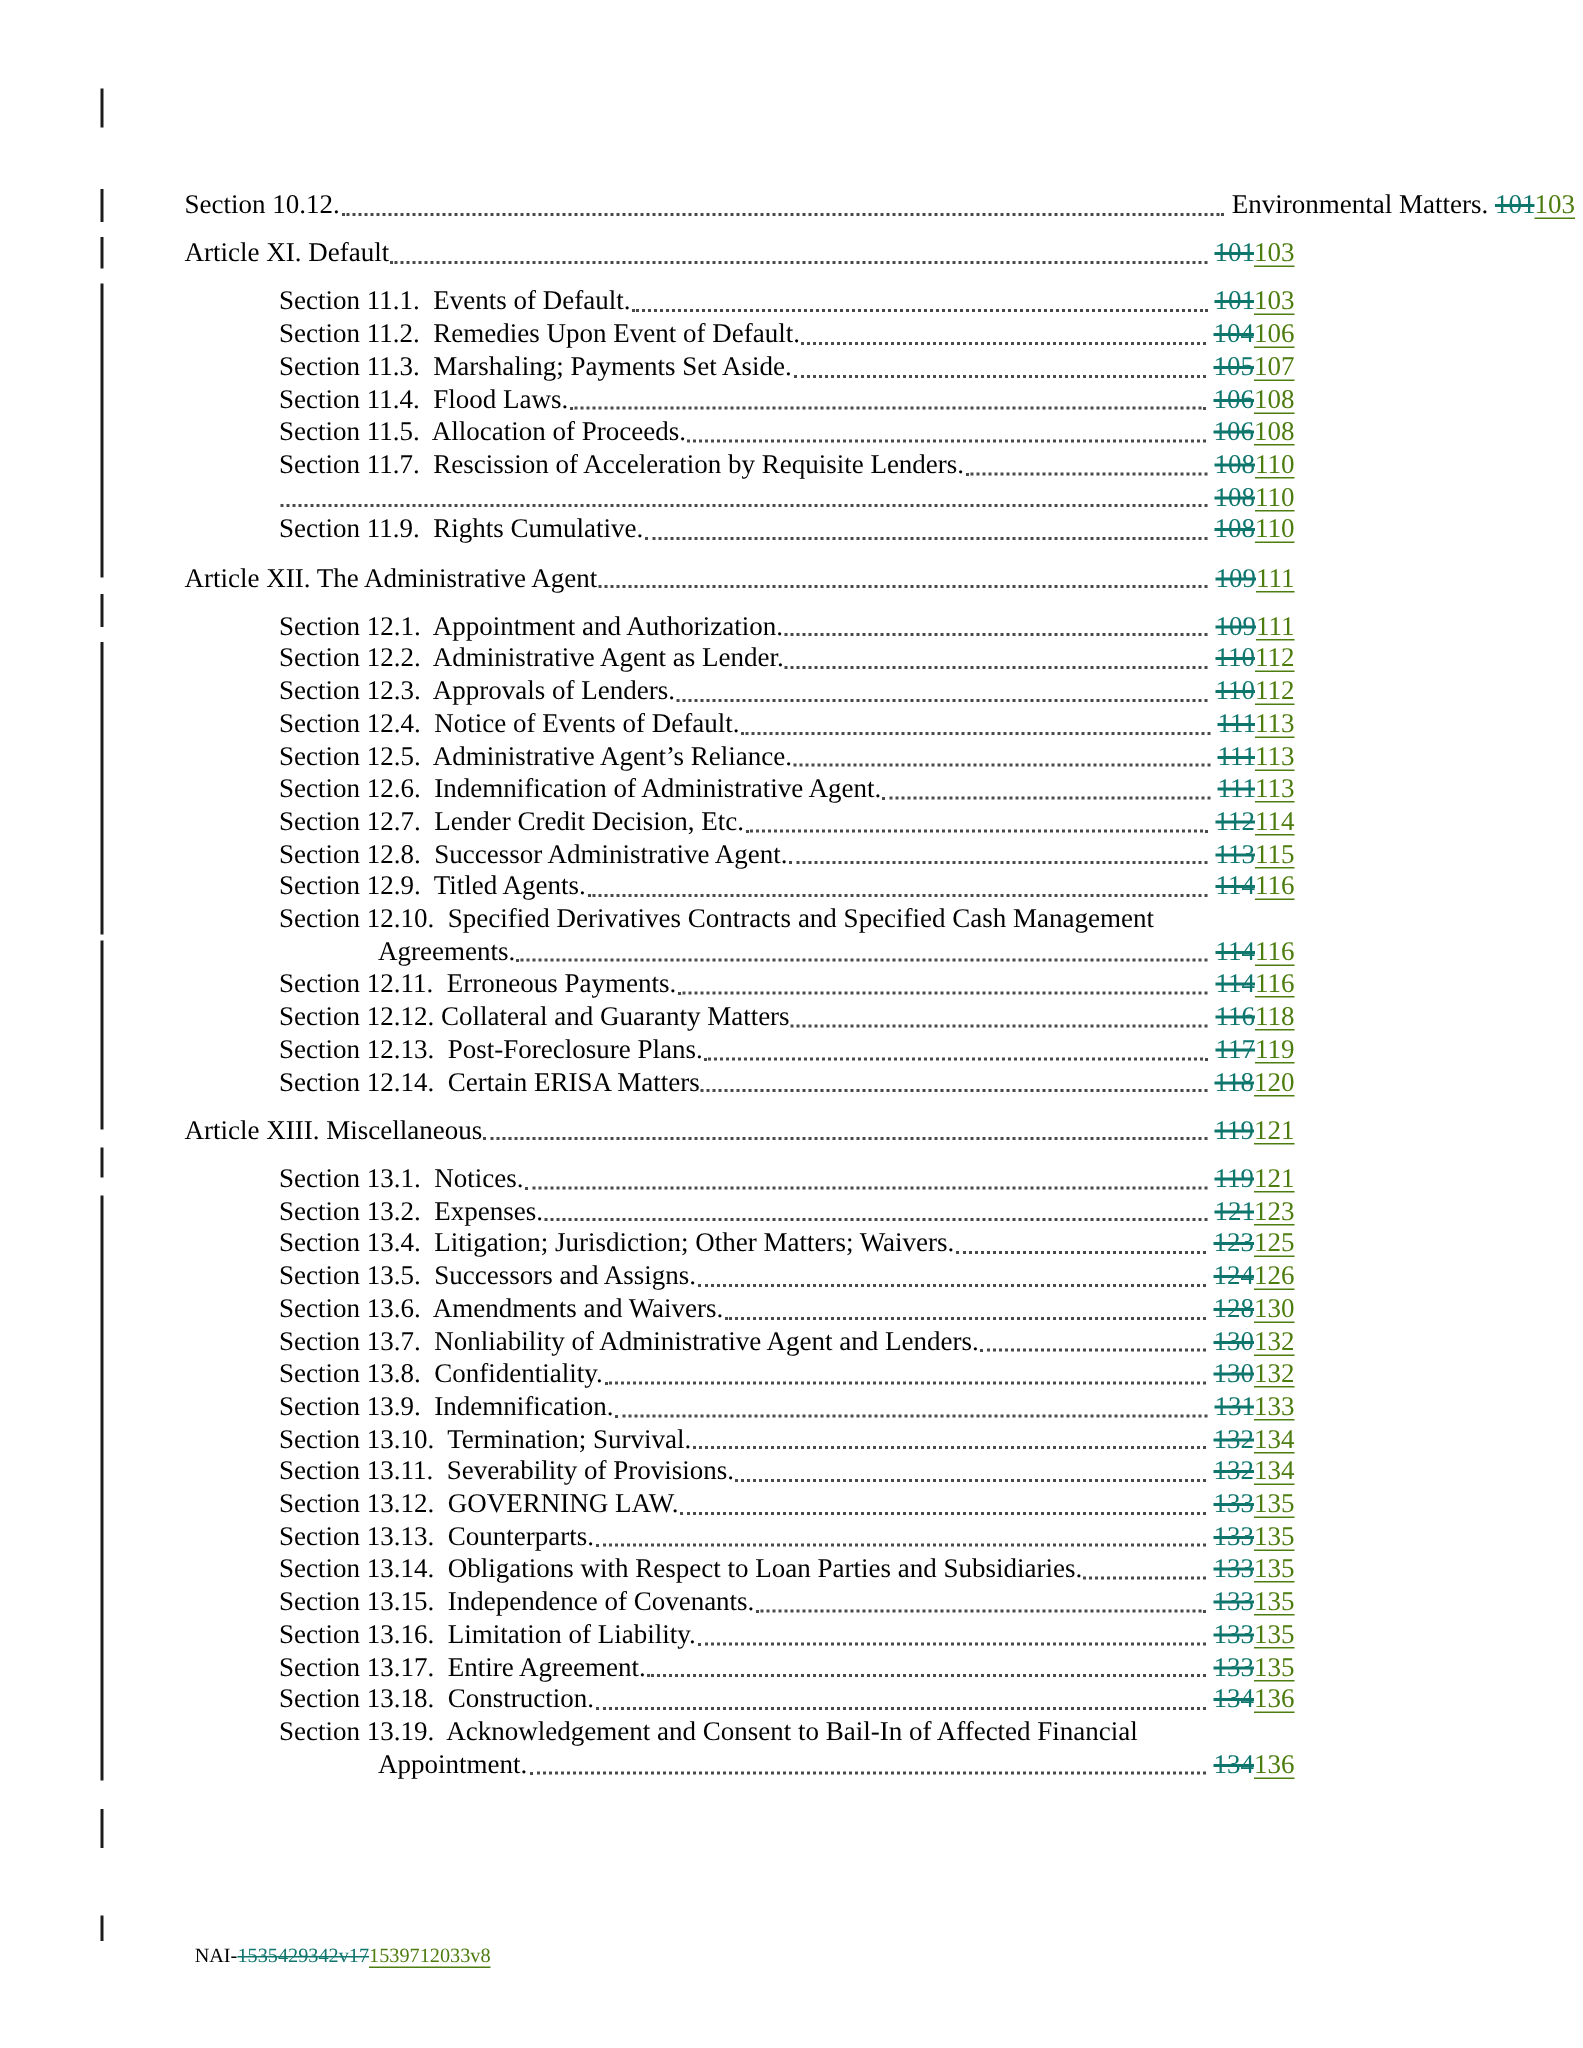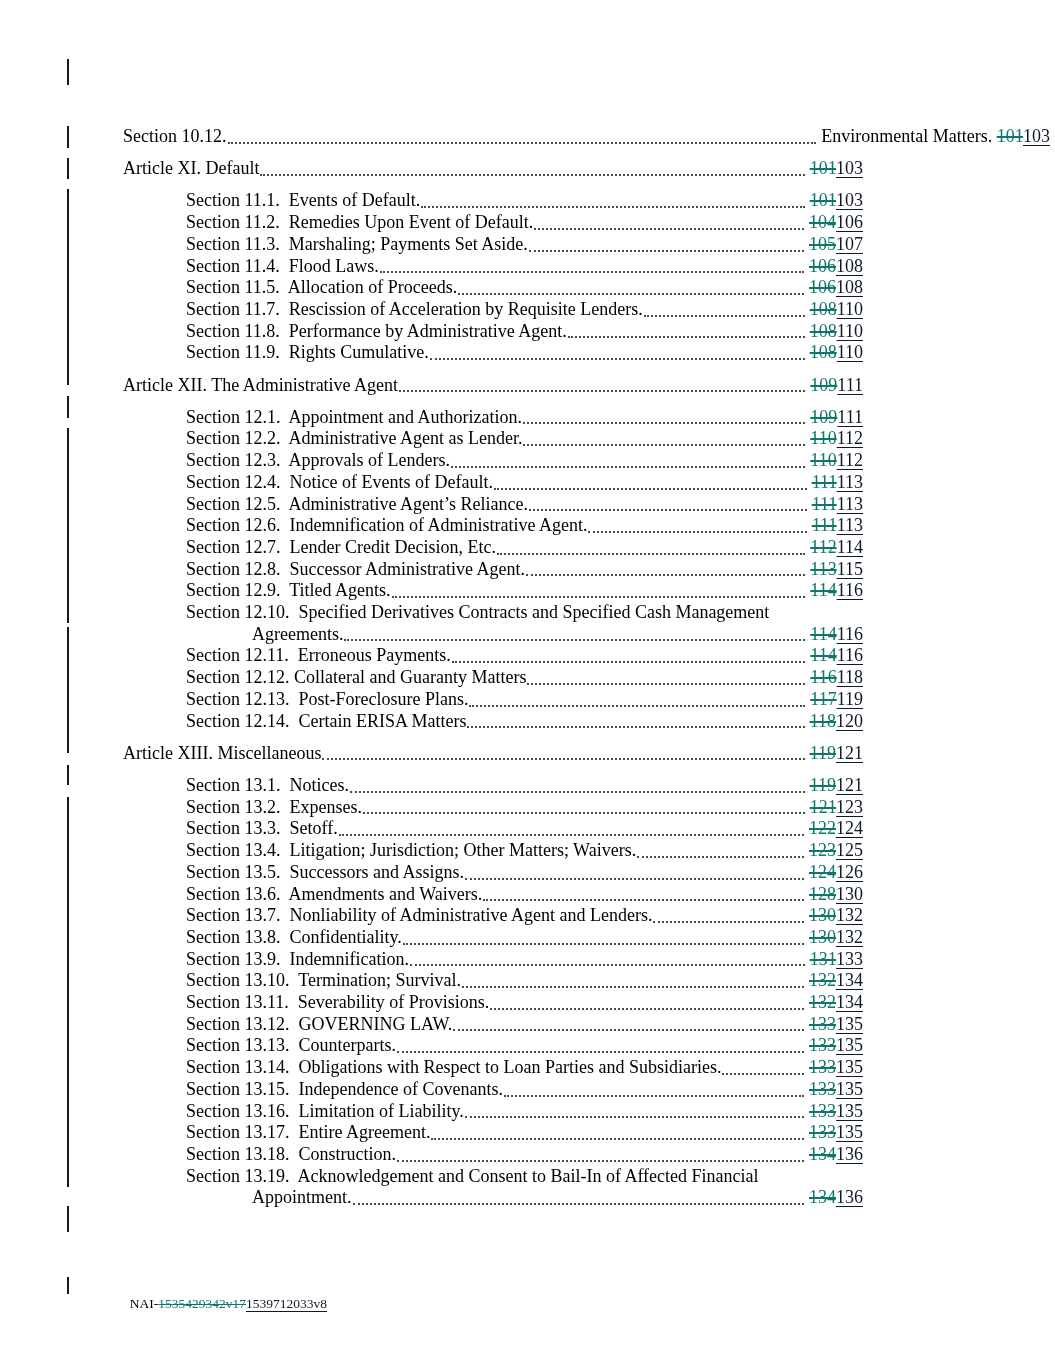--- a/index.html
+++ b/index.html
@@ -48,21 +48,21 @@
     align-self: flex-end;
   }
 
   .nums { white-space: pre; }
   .pg-del {
     color: #0f766e;
     text-decoration: line-through;
     text-decoration-thickness: 1.5px;
   }
   .pg-ins {
-    color: #0f172a;
+    color: #4d7c0f;
     text-decoration-line: underline;
     text-decoration-style: double;
     text-decoration-color: #7a7ae0;
     text-decoration-thickness: 1px;
     text-underline-offset: 3px;
     text-decoration: underline;
   }
 
   .entry-label, .entry-right-label { color: #000000; }
 
@@ -96,42 +96,41 @@
 
 <div class="toc" id="toc">
     <div class="row special"><span class="entry-label">Section 10.12.</span><span class="leader"></span><span class="entry-right-label">Environmental Matters. </span><span class="nums"><span class="pg-del">101</span><span class="pg-ins">103</span></span></div>
     <div class="row article"><span class="entry-label">Article XI. Default</span><span class="leader"></span><span class="nums"><span class="pg-del">101</span><span class="pg-ins">103</span></span></div>
     <div class="row section"><span class="entry-label">Section 11.1.  Events of Default.</span><span class="leader"></span><span class="nums"><span class="pg-del">101</span><span class="pg-ins">103</span></span></div>
     <div class="row section"><span class="entry-label">Section 11.2.  Remedies Upon Event of Default.</span><span class="leader"></span><span class="nums"><span class="pg-del">104</span><span class="pg-ins">106</span></span></div>
     <div class="row section"><span class="entry-label">Section 11.3.  Marshaling; Payments Set Aside.</span><span class="leader"></span><span class="nums"><span class="pg-del">105</span><span class="pg-ins">107</span></span></div>
     <div class="row section"><span class="entry-label">Section 11.4.  Flood Laws.</span><span class="leader"></span><span class="nums"><span class="pg-del">106</span><span class="pg-ins">108</span></span></div>
     <div class="row section"><span class="entry-label">Section 11.5.  Allocation of Proceeds.</span><span class="leader"></span><span class="nums"><span class="pg-del">106</span><span class="pg-ins">108</span></span></div>
     <div class="row section"><span class="entry-label">Section 11.7.  Rescission of Acceleration by Requisite Lenders.</span><span class="leader"></span><span class="nums"><span class="pg-del">108</span><span class="pg-ins">110</span></span></div>
-    <div class="row section"><span class="entry-label">Section 11.8.  Performance by Administrative Agent.</span><span class="leader"></span><span class="nums"><span class="pg-del">108</span><span class="pg-ins">110</span></span></div>
+    <div class="row section"><span class="leader"></span><span class="nums"><span class="pg-del">108</span><span class="pg-ins">110</span></span></div>
     <div class="row section"><span class="entry-label">Section 11.9.  Rights Cumulative.</span><span class="leader"></span><span class="nums"><span class="pg-del">108</span><span class="pg-ins">110</span></span></div>
     <div class="row article"><span class="entry-label">Article XII. The Administrative Agent</span><span class="leader"></span><span class="nums"><span class="pg-del">109</span><span class="pg-ins">111</span></span></div>
     <div class="row section"><span class="entry-label">Section 12.1.  Appointment and Authorization.</span><span class="leader"></span><span class="nums"><span class="pg-del">109</span><span class="pg-ins">111</span></span></div>
     <div class="row section"><span class="entry-label">Section 12.2.  Administrative Agent as Lender.</span><span class="leader"></span><span class="nums"><span class="pg-del">110</span><span class="pg-ins">112</span></span></div>
     <div class="row section"><span class="entry-label">Section 12.3.  Approvals of Lenders.</span><span class="leader"></span><span class="nums"><span class="pg-del">110</span><span class="pg-ins">112</span></span></div>
     <div class="row section"><span class="entry-label">Section 12.4.  Notice of Events of Default.</span><span class="leader"></span><span class="nums"><span class="pg-del">111</span><span class="pg-ins">113</span></span></div>
     <div class="row section"><span class="entry-label">Section 12.5.  Administrative Agent’s Reliance.</span><span class="leader"></span><span class="nums"><span class="pg-del">111</span><span class="pg-ins">113</span></span></div>
     <div class="row section"><span class="entry-label">Section 12.6.  Indemnification of Administrative Agent.</span><span class="leader"></span><span class="nums"><span class="pg-del">111</span><span class="pg-ins">113</span></span></div>
     <div class="row section"><span class="entry-label">Section 12.7.  Lender Credit Decision, Etc.</span><span class="leader"></span><span class="nums"><span class="pg-del">112</span><span class="pg-ins">114</span></span></div>
     <div class="row section"><span class="entry-label">Section 12.8.  Successor Administrative Agent.</span><span class="leader"></span><span class="nums"><span class="pg-del">113</span><span class="pg-ins">115</span></span></div>
     <div class="row section"><span class="entry-label">Section 12.9.  Titled Agents.</span><span class="leader"></span><span class="nums"><span class="pg-del">114</span><span class="pg-ins">116</span></span></div>
     <div class="row wrap-line1"><span class="entry-label">Section 12.10.  Specified Derivatives Contracts and Specified Cash Management</span></div>
     <div class="row wrap-line2"><span class="entry-label">Agreements.</span><span class="leader"></span><span class="nums"><span class="pg-del">114</span><span class="pg-ins">116</span></span></div>
     <div class="row section"><span class="entry-label">Section 12.11.  Erroneous Payments.</span><span class="leader"></span><span class="nums"><span class="pg-del">114</span><span class="pg-ins">116</span></span></div>
     <div class="row section"><span class="entry-label">Section 12.12. Collateral and Guaranty Matters</span><span class="leader"></span><span class="nums"><span class="pg-del">116</span><span class="pg-ins">118</span></span></div>
     <div class="row section"><span class="entry-label">Section 12.13.  Post-Foreclosure Plans.</span><span class="leader"></span><span class="nums"><span class="pg-del">117</span><span class="pg-ins">119</span></span></div>
     <div class="row section"><span class="entry-label">Section 12.14.  Certain ERISA Matters</span><span class="leader"></span><span class="nums"><span class="pg-del">118</span><span class="pg-ins">120</span></span></div>
     <div class="row article"><span class="entry-label">Article XIII. Miscellaneous</span><span class="leader"></span><span class="nums"><span class="pg-del">119</span><span class="pg-ins">121</span></span></div>
     <div class="row section"><span class="entry-label">Section 13.1.  Notices.</span><span class="leader"></span><span class="nums"><span class="pg-del">119</span><span class="pg-ins">121</span></span></div>
     <div class="row section"><span class="entry-label">Section 13.2.  Expenses.</span><span class="leader"></span><span class="nums"><span class="pg-del">121</span><span class="pg-ins">123</span></span></div>
-    <div class="row section"><span class="entry-label">Section 13.3.  Setoff.</span><span class="leader"></span><span class="nums"><span class="pg-del">122</span><span class="pg-ins">124</span></span></div>
     <div class="row section"><span class="entry-label">Section 13.4.  Litigation; Jurisdiction; Other Matters; Waivers.</span><span class="leader"></span><span class="nums"><span class="pg-del">123</span><span class="pg-ins">125</span></span></div>
     <div class="row section"><span class="entry-label">Section 13.5.  Successors and Assigns.</span><span class="leader"></span><span class="nums"><span class="pg-del">124</span><span class="pg-ins">126</span></span></div>
     <div class="row section"><span class="entry-label">Section 13.6.  Amendments and Waivers.</span><span class="leader"></span><span class="nums"><span class="pg-del">128</span><span class="pg-ins">130</span></span></div>
     <div class="row section"><span class="entry-label">Section 13.7.  Nonliability of Administrative Agent and Lenders.</span><span class="leader"></span><span class="nums"><span class="pg-del">130</span><span class="pg-ins">132</span></span></div>
     <div class="row section"><span class="entry-label">Section 13.8.  Confidentiality.</span><span class="leader"></span><span class="nums"><span class="pg-del">130</span><span class="pg-ins">132</span></span></div>
     <div class="row section"><span class="entry-label">Section 13.9.  Indemnification.</span><span class="leader"></span><span class="nums"><span class="pg-del">131</span><span class="pg-ins">133</span></span></div>
     <div class="row section"><span class="entry-label">Section 13.10.  Termination; Survival.</span><span class="leader"></span><span class="nums"><span class="pg-del">132</span><span class="pg-ins">134</span></span></div>
     <div class="row section"><span class="entry-label">Section 13.11.  Severability of Provisions.</span><span class="leader"></span><span class="nums"><span class="pg-del">132</span><span class="pg-ins">134</span></span></div>
     <div class="row section"><span class="entry-label">Section 13.12.  GOVERNING LAW.</span><span class="leader"></span><span class="nums"><span class="pg-del">133</span><span class="pg-ins">135</span></span></div>
     <div class="row section"><span class="entry-label">Section 13.13.  Counterparts.</span><span class="leader"></span><span class="nums"><span class="pg-del">133</span><span class="pg-ins">135</span></span></div>

